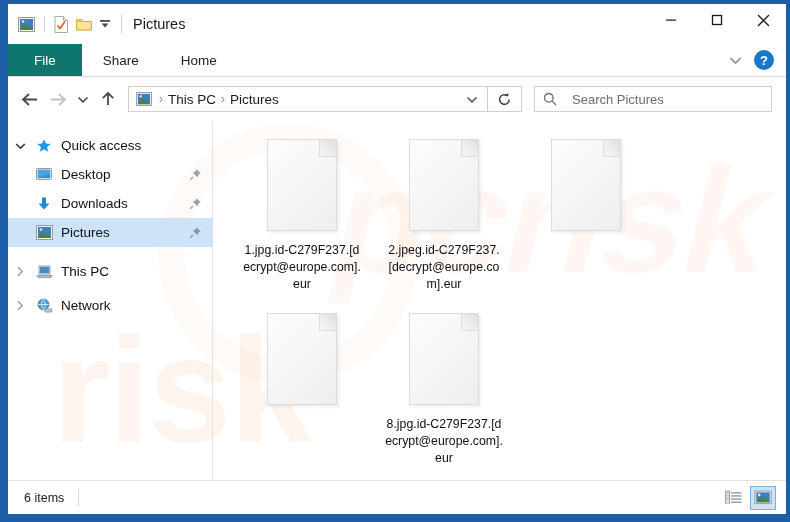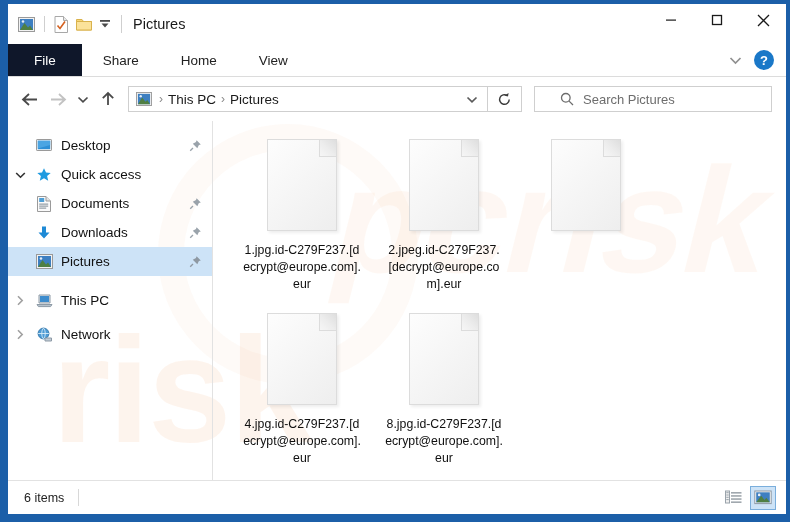--- a/index.html
+++ b/index.html
@@ -59,21 +59,21 @@
 
   
   .ribbon {
     height:32px; display:flex; align-items:stretch;
     background:#fff; position:relative; z-index:2; flex:0 0 32px;
   }
   .tab {
     padding:0 21px; display:flex; align-items:center;
     font-size:13.5px; color:#222; cursor:default;
   }
-  .tab-file { background:#0f172a; color:#fff; padding:0 26px; }
+  .tab-file { background:#0f766e; color:#fff; padding:0 26px; }
   .ribbon-right { margin-left:auto; display:flex; align-items:center; gap:6px; padding-right:12px; }
   .chev-btn { width:26px; height:26px; display:flex; align-items:center; justify-content:center; }
   .help-btn {
     width:20px; height:20px; border-radius:50%; background:#1a78c8;
     color:#fff; font-size:13px; font-weight:bold;
     display:flex; align-items:center; justify-content:center;
   }
   .ribbon-underline { height:1px; background:#dcdcdc; flex:0 0 1px; position:relative; z-index:2; }
 
   
@@ -90,21 +90,21 @@
     display:flex; align-items:center; padding:0 4px 0 7px;
   }
   .crumbs { display:flex; align-items:center; gap:5px; font-size:13.5px; color:#1a1a1a; }
   .crumb-sep { color:#8a8a8a; font-size:12px; }
   .addr-drop { margin-left:auto; width:22px; display:flex; align-items:center; justify-content:center; }
   .refresh { width:34px; height:26px; display:flex; align-items:center; justify-content:center;
              border:1px solid #cfcfcf; border-left:none; }
   .searchbox {
     width:238px; height:26px; margin-left:12px;
     border:1px solid #cfcfcf; background:#fff;
-    display:flex; align-items:center; gap:9px; padding:0 25px;
+    display:flex; align-items:center; gap:15px; padding:0 8px;
   }
   .search-ph { font-size:13px; color:#6d6d6d; }
 
   
   .body { flex:1; display:flex; position:relative; z-index:1; min-height:0; }
   .sidebar {
     width:205px; flex:0 0 205px;
     border-right:1px solid #e2e2e2;
     padding-top:10px; position:relative; z-index:1;
     background:transparent;
@@ -220,21 +220,20 @@
               <path d="M1 1 L12 12 M12 1 L1 12" stroke="#1a1a1a" stroke-width="1.3" fill="none"></path>
             </svg>
       </div>
     </div>
   </div>
 
   <div class="ribbon">
     <div class="tab tab-file">File</div>
     <div class="tab">Share</div>
     <div class="tab">Home</div>
-    <div class="tab">View</div>
     <div class="ribbon-right">
       <div class="chev-btn">
         <svg width="13" height="9" viewBox="0 0 13 9">
               <path d="M1.5 2 L6.5 7 L11.5 2" fill="none" stroke="#909090" stroke-width="1.7"></path>
             </svg>
       </div>
       <div class="help-btn">?</div>
     </div>
   </div>
   <div class="ribbon-underline"></div>
@@ -297,70 +296,51 @@
         </svg>
       </span>
       <span class="search-ph">Search Pictures</span>
     </div>
   </div>
 
   <div class="body">
 
     <div class="sidebar">
 
+      <div class="nav-item">
+        <span class="expander">
+          <svg width="11" height="8" viewBox="0 0 11 8">
+                <path d="M1.2 2 L5.5 6.2 L9.8 2" fill="none" stroke="#333" stroke-width="1.6"></path>
+              </svg>
+        </span>
+        <span class="nav-ico">
+          <svg width="16" height="16" viewBox="0 0 16 16">
+            <path d="M8 1.2 L10 5.6 L14.7 6 L11.1 9.1 L12.2 13.8 L8 11.2 L3.8 13.8 L4.9 9.1 L1.3 6 L6 5.6 Z" fill="#1e9ae0"></path>
+          </svg>
+        </span>
+        <span class="nav-label">Quick access</span>
+      </div>
+
       <div class="nav-item indent-1">
         <span class="nav-ico">
           <svg width="16" height="14" viewBox="0 0 16 14">
             <rect x="0.5" y="0.5" width="15" height="11" rx="0.6" fill="#f4f4f4" stroke="#9a9a9a"></rect>
             <rect x="1.8" y="1.7" width="12.4" height="8.5" fill="#2e8fd6"></rect>
             <path d="M1.8 1.7 H14.2 V6 L1.8 9.5 Z" fill="#59aee8" opacity="0.7"></path>
           </svg>
         </span>
         <span class="nav-label">Desktop</span>
         <span class="pin">
           <svg width="13" height="13" viewBox="0 0 13 13">
             <path d="M7.6 1.2 L11.8 5.4 L9.9 6 L8.3 9.2 L3.8 4.7 L7 3.1 Z" fill="#9aa3ab"></path>
             <path d="M4 9 L1.2 11.8" stroke="#9aa3ab" stroke-width="1.3"></path>
           </svg>
         </span>
       </div>
 
-      <div class="nav-item">
-        <span class="expander">
-          <svg width="11" height="8" viewBox="0 0 11 8">
-                <path d="M1.2 2 L5.5 6.2 L9.8 2" fill="none" stroke="#333" stroke-width="1.6"></path>
-              </svg>
-        </span>
-        <span class="nav-ico">
-          <svg width="16" height="16" viewBox="0 0 16 16">
-            <path d="M8 1.2 L10 5.6 L14.7 6 L11.1 9.1 L12.2 13.8 L8 11.2 L3.8 13.8 L4.9 9.1 L1.3 6 L6 5.6 Z" fill="#1e9ae0"></path>
-          </svg>
-        </span>
-        <span class="nav-label">Quick access</span>
-      </div>
-
-      <div class="nav-item indent-1">
-        <span class="nav-ico">
-          <svg width="14" height="16" viewBox="0 0 14 16">
-            <path d="M0.5 0.5 H9 L13.5 5 V15.5 H0.5 Z" fill="#fafafa" stroke="#9a9a9a"></path>
-            <path d="M9 0.5 V5 H13.5" fill="#e4e4e4" stroke="#9a9a9a"></path>
-            <rect x="2.2" y="2" width="5" height="4" fill="#4e9fd6"></rect>
-            <rect x="2.2" y="7.6" width="9" height="1" fill="#7e8a94"></rect>
-            <rect x="2.2" y="9.6" width="9" height="1" fill="#7e8a94"></rect>
-            <rect x="2.2" y="11.6" width="7" height="1" fill="#7e8a94"></rect>
-          </svg>
-        </span>
-        <span class="nav-label">Documents</span>
-        <span class="pin">
-          <svg width="13" height="13" viewBox="0 0 13 13">
-            <path d="M7.6 1.2 L11.8 5.4 L9.9 6 L8.3 9.2 L3.8 4.7 L7 3.1 Z" fill="#9aa3ab"></path>
-            <path d="M4 9 L1.2 11.8" stroke="#9aa3ab" stroke-width="1.3"></path>
-          </svg>
-        </span>
-      </div>
 
       <div class="nav-item indent-1">
         <span class="nav-ico">
           <svg width="16" height="16" viewBox="0 0 16 16">
             <path d="M6 1.5 H10 V7.5 H13.5 L8 13.5 L2.5 7.5 H6 Z" fill="#1e8ad6"></path>
           </svg>
         </span>
         <span class="nav-label">Downloads</span>
         <span class="pin">
           <svg width="13" height="13" viewBox="0 0 13 13">
@@ -450,21 +430,20 @@
                 </div>
           </div>
         </div>
 
         <div class="file">
           <div class="file-icon">
             <div class="doc-shape">
                   <div class="doc-fold"></div>
                 </div>
           </div>
-          <div class="file-name">4.jpg.id-C279F237.[decrypt@europe.com].eur</div>
         </div>
 
         <div class="file">
           <div class="file-icon">
             <div class="doc-shape">
                   <div class="doc-fold"></div>
                 </div>
           </div>
           <div class="file-name">8.jpg.id-C279F237.[decrypt@europe.com].eur</div>
         </div>

